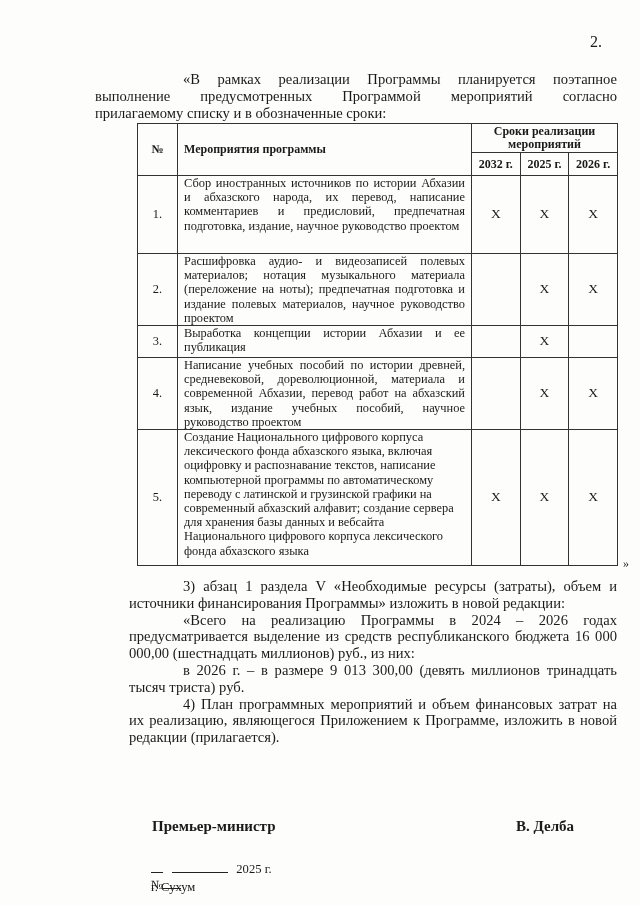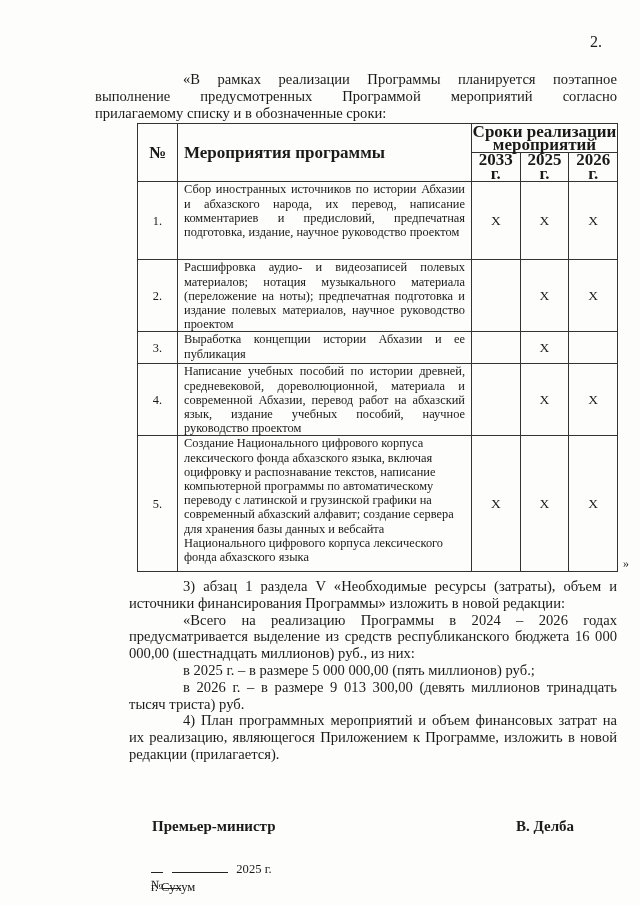--- a/index.html
+++ b/index.html
@@ -12,21 +12,21 @@
   .para { font-size: 14.6px; line-height: 16.8px; text-align: justify; text-align-last: left; }
   .p-intro { left: 95px; top: 71px; width: 522px; }
   .indent { text-indent: 54px; margin-left: 34px; }
   .jl { text-align: justify; text-align-last: justify; }
   table.prog {
     position: absolute; left: 137px; top: 123px; width: 481px;
     border-collapse: collapse; table-layout: fixed;
     font-size: 12.4px; line-height: 14.2px;
   }
   table.prog td, table.prog th { border: 1.2px solid #333; padding: 0; }
-  table.prog th { font-weight: bold; text-align: center; font-size: 17px; }
+  table.prog th { font-weight: bold; text-align: center; font-size: 12px; }
   .c-num { width: 39px; text-align: center; vertical-align: middle; }
   .c-act { width: 281px; padding: 0 6px !important; text-align: justify; text-align-last: left; vertical-align: top; }
   .c-yr { width: 53px; text-align: center; vertical-align: middle; font-size: 13.5px; }
   .c-act.loose { text-align: left; margin-top: 8px; }
   .h1 { height: 29px; }
   .h2 { height: 23px; }
   .r1 { height: 78px; } .r2 { height: 70px; } .r3 { height: 32px; } .r4 { height: 71px; } .r5 { height: 136px; }
   .close-q { left: 623px; top: 556px; font-size: 12px; }
   .p-s3 { left: 95px; top: 578px; width: 522px; }
   .sig-title { left: 152px; top: 818px; font-size: 15px; font-weight: bold; }
@@ -48,21 +48,21 @@
 </div>
 
 <table class="prog">
   <tbody>
       <tr class="h1">
     <th class="c-num" rowspan="2">№</th>
     <th class="c-act" rowspan="2" style="vertical-align:middle;">Мероприятия программы</th>
     <th colspan="3" style="line-height:13.5px;">Сроки реализации мероприятий</th>
   </tr>
   <tr class="h2">
-    <th class="c-yr">2033 г.</th>
+    <th class="c-yr">2032 г.</th>
     <th class="c-yr">2025 г.</th>
     <th class="c-yr">2026 г.</th>
   </tr>
   <tr class="r1">
     <td class="c-num">1.</td>
     <td class="c-act">Сбор иностранных источников по истории Абхазии и абхазского народа, их перевод, написание комментариев и предисловий, предпечатная подготовка, издание, научное руководство проектом</td>
     <td class="c-yr">X</td>
     <td class="c-yr">X</td>
     <td class="c-yr">X</td>
   </tr>
@@ -95,21 +95,20 @@
     <td class="c-yr">X</td>
   </tr>
 </tbody>
   </table>
 
 <div class="abs close-q">»</div>
 
 <div class="abs para p-s3">
   <div class="indent">3) абзац 1 раздела V «Необходимые ресурсы (затраты), объем и источники финансирования Программы» изложить в новой редакции:</div>
   <div class="indent">«Всего на реализацию Программы в 2024 – 2026 годах предусматривается выделение из средств республиканского бюджета 16 000 000,00 (шестнадцать миллионов) руб., из них:</div>
-  <div class="indent">в 2025 г. – в размере 5 000 000,00 (пять миллионов) руб.;</div>
   <div class="indent">в 2026 г. – в размере 9 013 300,00 (девять миллионов тринадцать тысяч триста) руб.</div>
   <div class="indent">4) План программных мероприятий и объем финансовых затрат на их реализацию, являющегося Приложением к Программе, изложить в новой редакции (прилагается).</div>
 </div>
 
 <div class="abs sig-title">Премьер-министр</div>
 <div class="abs sig-name">В. Делба</div>
 <div class="abs city">г. Сухум</div>
 <div class="abs date-line">
   <span class="blank" style="width:12px;"></span>
   <span class="blank" style="width:56px;margin-left:6px;"></span>

